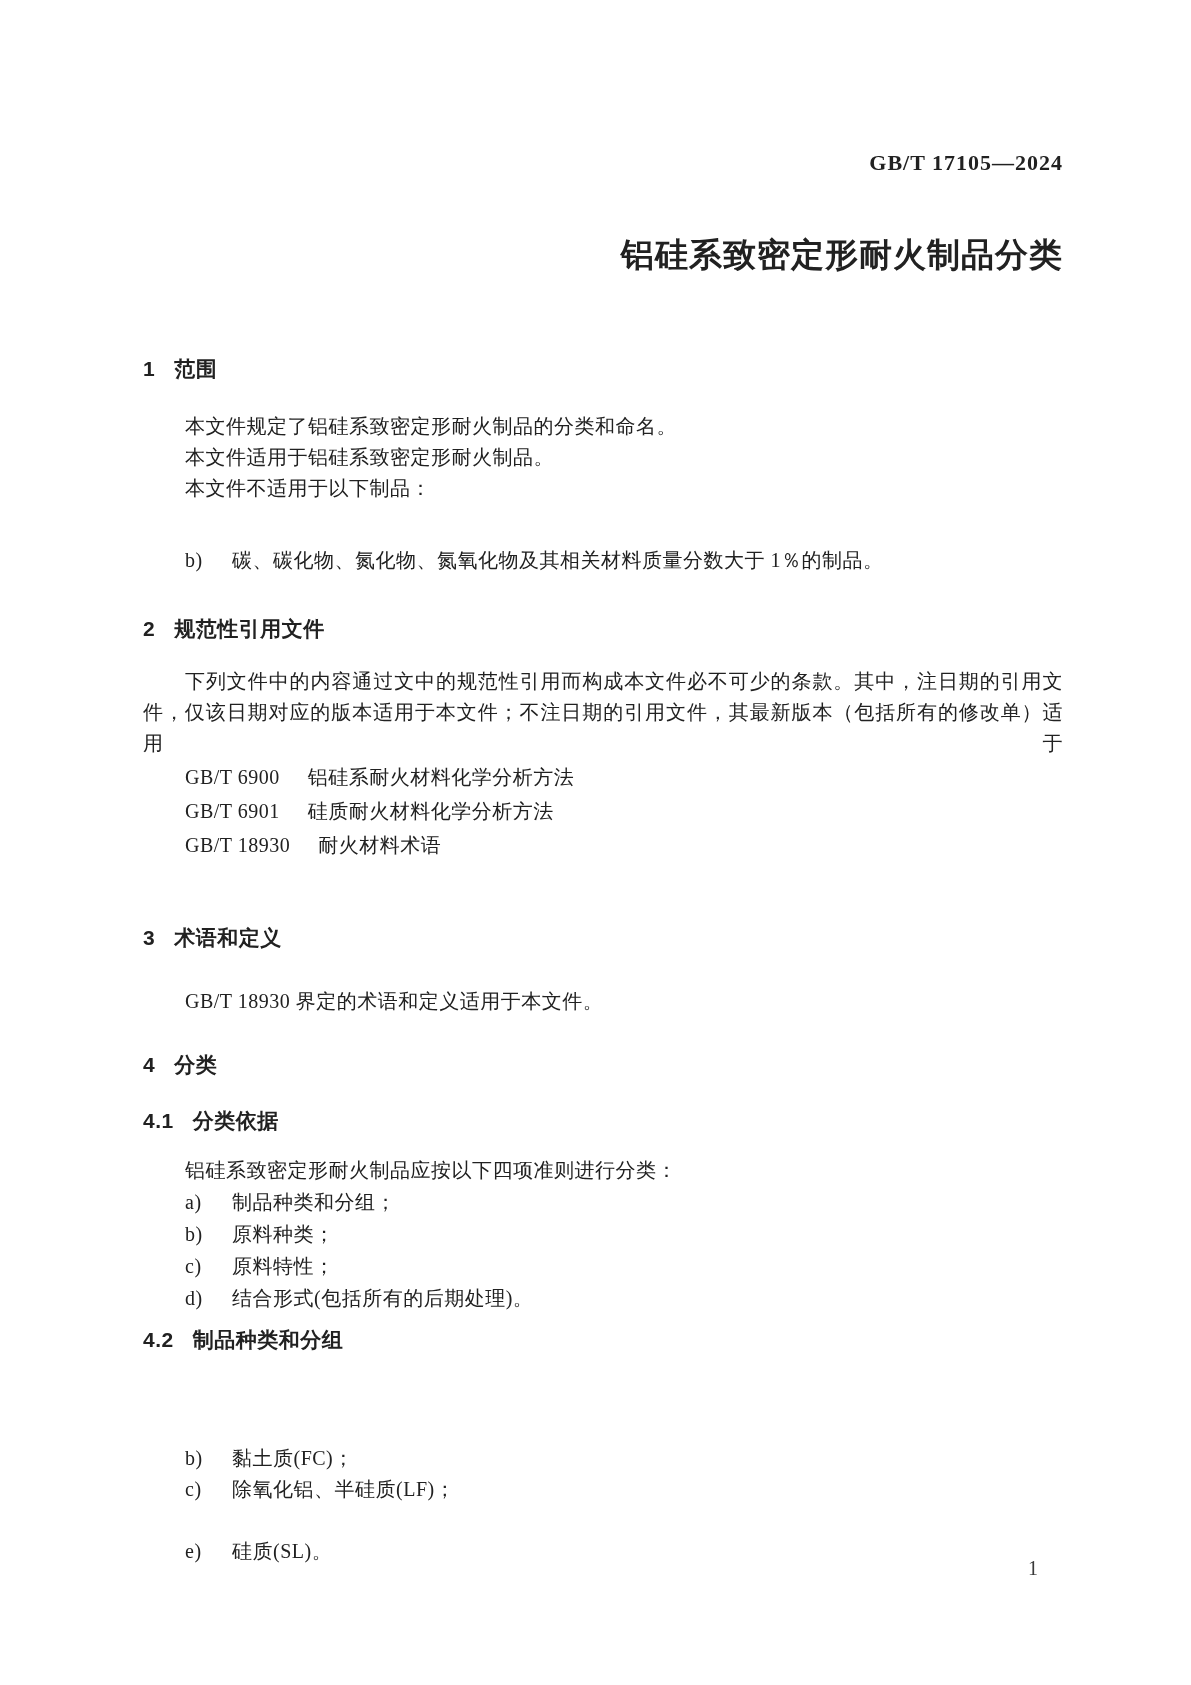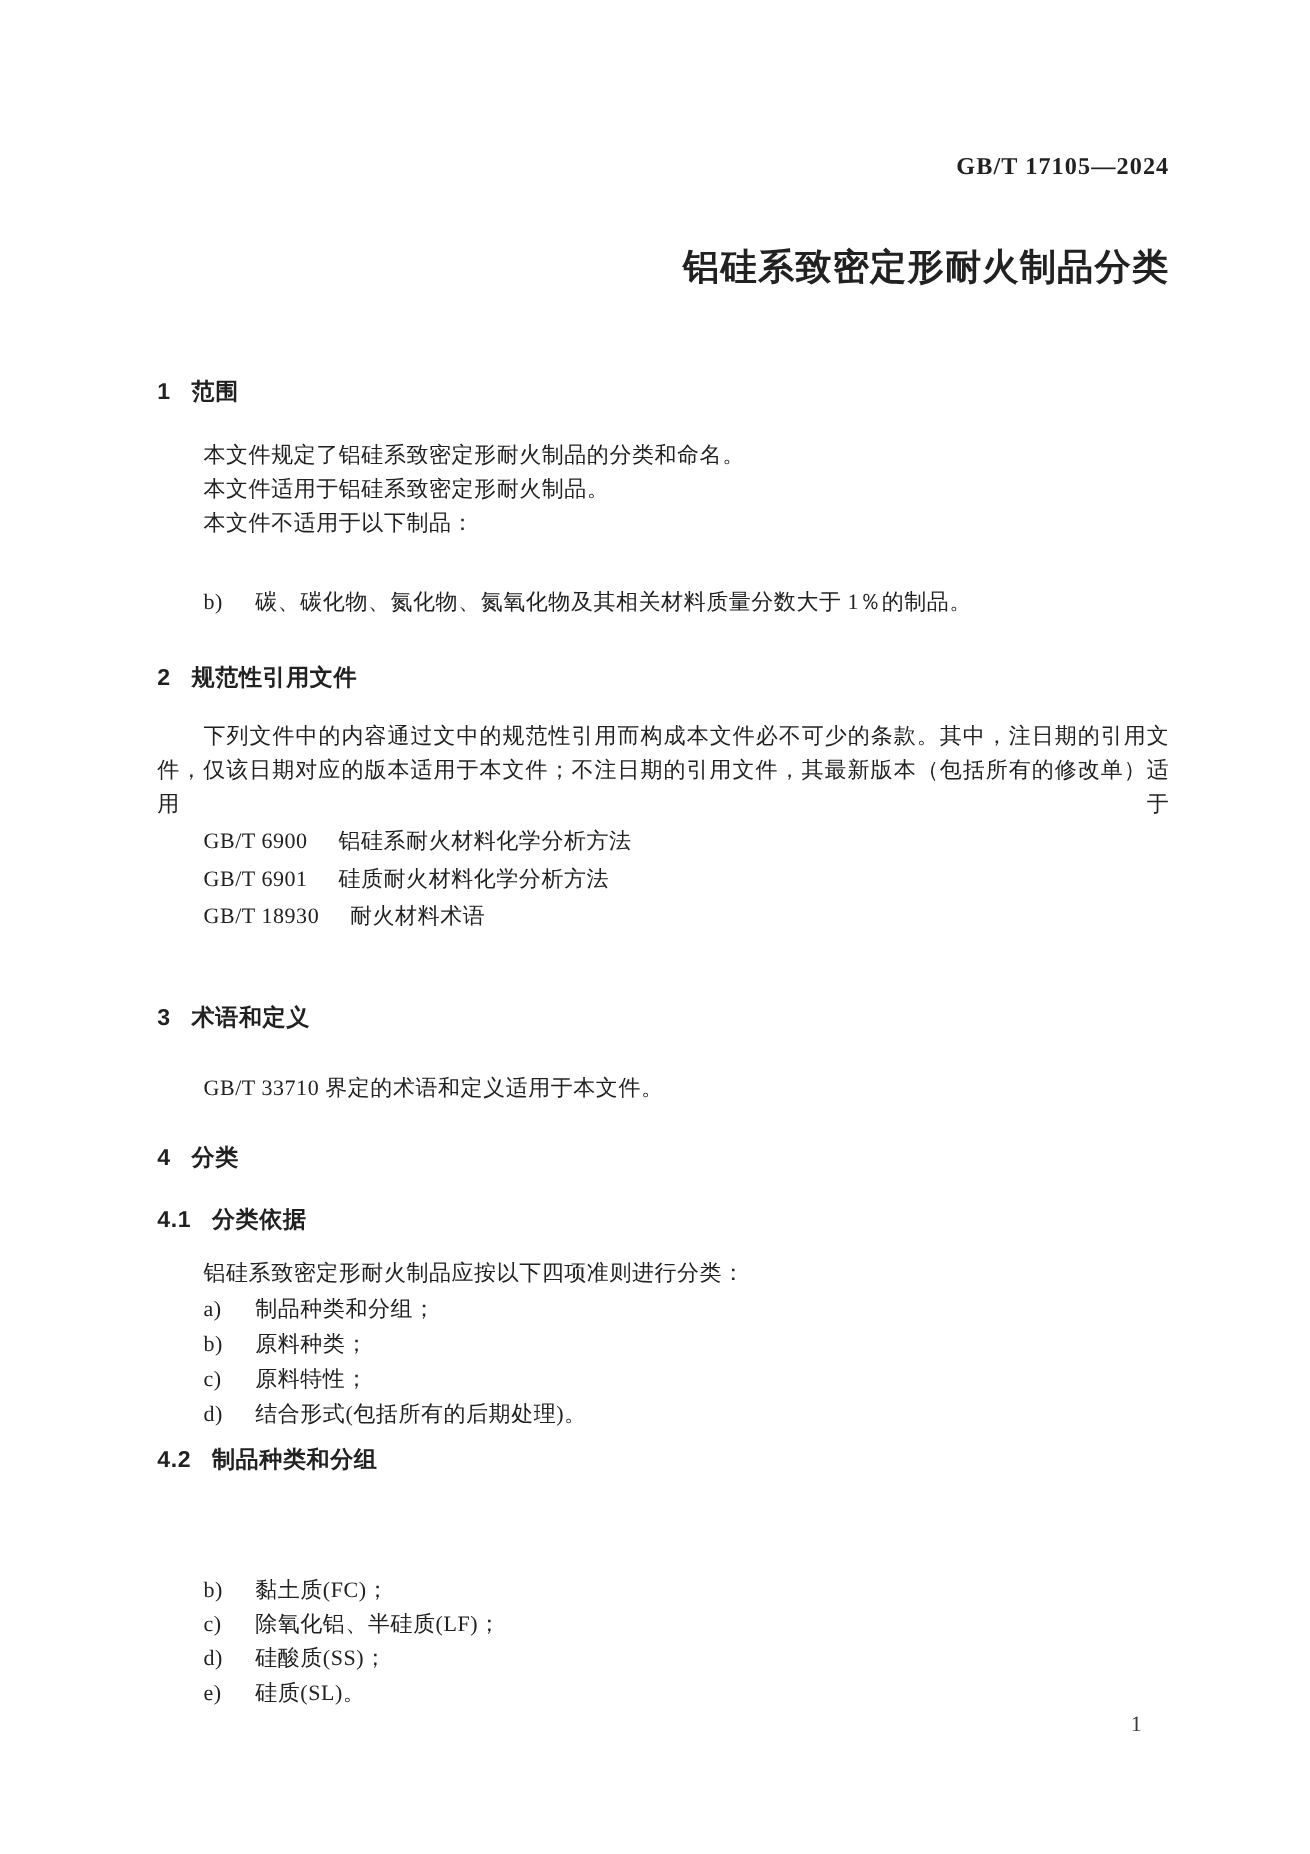--- a/index.html
+++ b/index.html
@@ -8,21 +8,21 @@
     width: 1191px;
     height: 1685px;
     background: #ffffff;
     color: #212121;
     font-family: "Liberation Serif", "DejaVu Serif", serif;
     overflow: hidden;
   }
   .content {
     position: absolute;
     left: 143px;
-    top: 0;
+    top: 12px;
     width: 920px;
     height: 1423px;
   }
   .doc-number {
     position: absolute;
     top: 138px;
     right: 0;
     font-size: 22px;
     font-weight: 700;
     letter-spacing: 1px;
@@ -105,21 +105,21 @@
     <div class="ref" style="top:784px">
       <span class="ref-code">GB/T 6901</span><span>硅质耐火材料化学分析方法</span>
     </div>
     <div class="ref" style="top:818px">
       <span class="ref-code">GB/T 18930</span><span>耐火材料术语</span>
     </div>
 
     <div class="sec-h" style="top:911px">
       <span class="sec-no">3</span><span>术语和定义</span>
     </div>
-    <div class="bodyline indent" style="top:974px">GB/T 33710 界定的术语和定义适用于本文件。</div>
+    <div class="bodyline indent" style="top:974px">GB/T 18930 界定的术语和定义适用于本文件。</div>
 
     <div class="sec-h" style="top:1038px">
       <span class="sec-no">4</span><span>分类</span>
     </div>
 
     <div class="sec-h" style="top:1094px">
       <span class="sec-no">4.1</span><span>分类依据</span>
     </div>
     <div class="bodyline indent" style="top:1143px">铝硅系致密定形耐火制品应按以下四项准则进行分类：</div>
     <div class="li" style="top:1175px">
@@ -137,23 +137,20 @@
 
     <div class="sec-h" style="top:1313px">
       <span class="sec-no">4.2</span><span>制品种类和分组</span>
     </div>
     <div class="li" style="top:1431px">
       <span class="li-label">b)</span><span>黏土质(FC)；</span>
     </div>
     <div class="li" style="top:1462px">
       <span class="li-label">c)</span><span>除氧化铝、半硅质(LF)；</span>
     </div>
-    <div class="li" style="top:1493px">
-      <span class="li-label">d)</span><span>硅酸质(SS)；</span>
-    </div>
     <div class="li" style="top:1524px">
       <span class="li-label">e)</span><span>硅质(SL)。</span>
     </div>
 
   </div>
 
   <div class="page-number">1</div>
 </div>
 
 </body></html>

